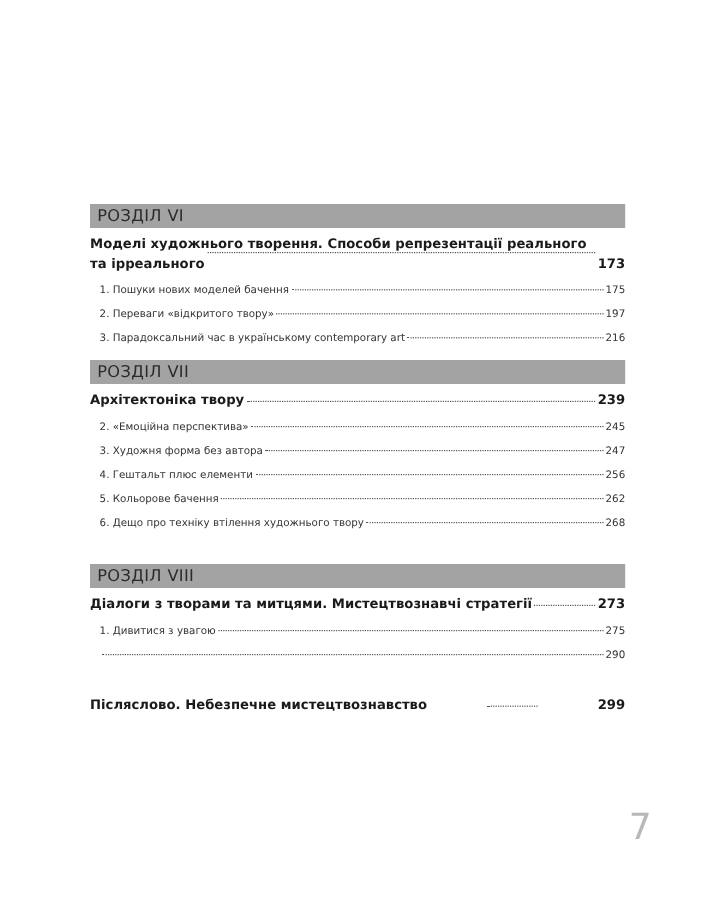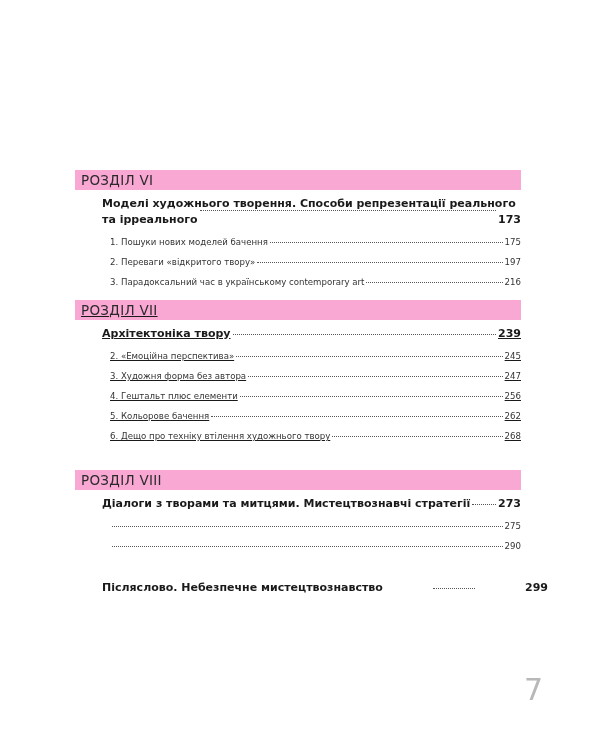--- a/index.html
+++ b/index.html
@@ -3,41 +3,41 @@
 <meta charset="utf-8">
 <style>
   html, body { margin: 0; padding: 0; }
   body {
     width: 600px; height: 756px; background: #ffffff;
     position: relative; overflow: hidden;
     font-family: "DejaVu Sans", sans-serif; color: #1a1a1a;
   }
   .toc { position: absolute; left: 75px; top: 170px; width: 446px; }
   .section-bar {
-    background: #f9a8d4; height: 20px; line-height: 20px;
+    background: #a3a3a3; height: 20px; line-height: 20px;
     padding-left: 6px; font-size: 13.5px; color: #2a2a2a;
     letter-spacing: 0.3px; margin-bottom: 6px;
   }
   .entry {
     display: flex; align-items: baseline; font-size: 11px;
-    line-height: 16px; white-space: nowrap; margin-left: 27px;
+    line-height: 16px; white-space: nowrap;
   }
   .entry.main { font-weight: bold; font-size: 11px; color: #1a1a1a; }
   .entry.sub { padding-left: 8px; font-size: 8.6px; line-height: 20px; color: #333; }
   .entry .label { flex: 0 0 auto; }
   .entry .dots {
     flex: 1 1 auto; overflow: hidden; margin: 0 2px;
     border-bottom: 1px dotted #555; height: 0; align-self: baseline;
     transform: translateY(-2px);
   }
   .entry .page { flex: 0 0 auto; }
   .entry.main.multi { display: block; }
   .entry.main.multi .line2 { display: flex; align-items: flex-end; }
   .sec6 { }
-  .sec7 { position: absolute; top: 130px; left: 0; width: 446px; text-decoration: underline; }
+  .sec7 { position: absolute; top: 130px; left: 0; width: 446px; }
   .sec8 { position: absolute; top: 300px; left: 0; width: 446px; }
   .afterword { position: absolute; top: 410px; left: 0; width: 446px; gap: 48px; }
   .folio {
     position: absolute; left: 524px; top: 672px; font-size: 30px;
     color: #b8b8b8; font-weight: normal;
   }
   .gap-main { height: 4px; }
 </style>
 </head>
 <body>
@@ -109,20 +109,21 @@
 
   <div class="sec8">
     <div class="section-bar">РОЗДІЛ VIII</div>
     <div class="entry main">
       <span class="label">Діалоги з творами та митцями. Мистецтвознавчі стратегії</span>
       <span class="dots"></span>
       <span class="page">273</span>
     </div>
     <div class="gap-main"></div>
     <div class="entry sub">
+      <span class="label">1. Дивитися з увагою</span>
       <span class="dots"></span>
       <span class="page">275</span>
     </div>
     <div class="entry sub">
       <span class="dots"></span>
       <span class="page">290</span>
     </div>
   </div>
 
   <div class="afterword entry main">

